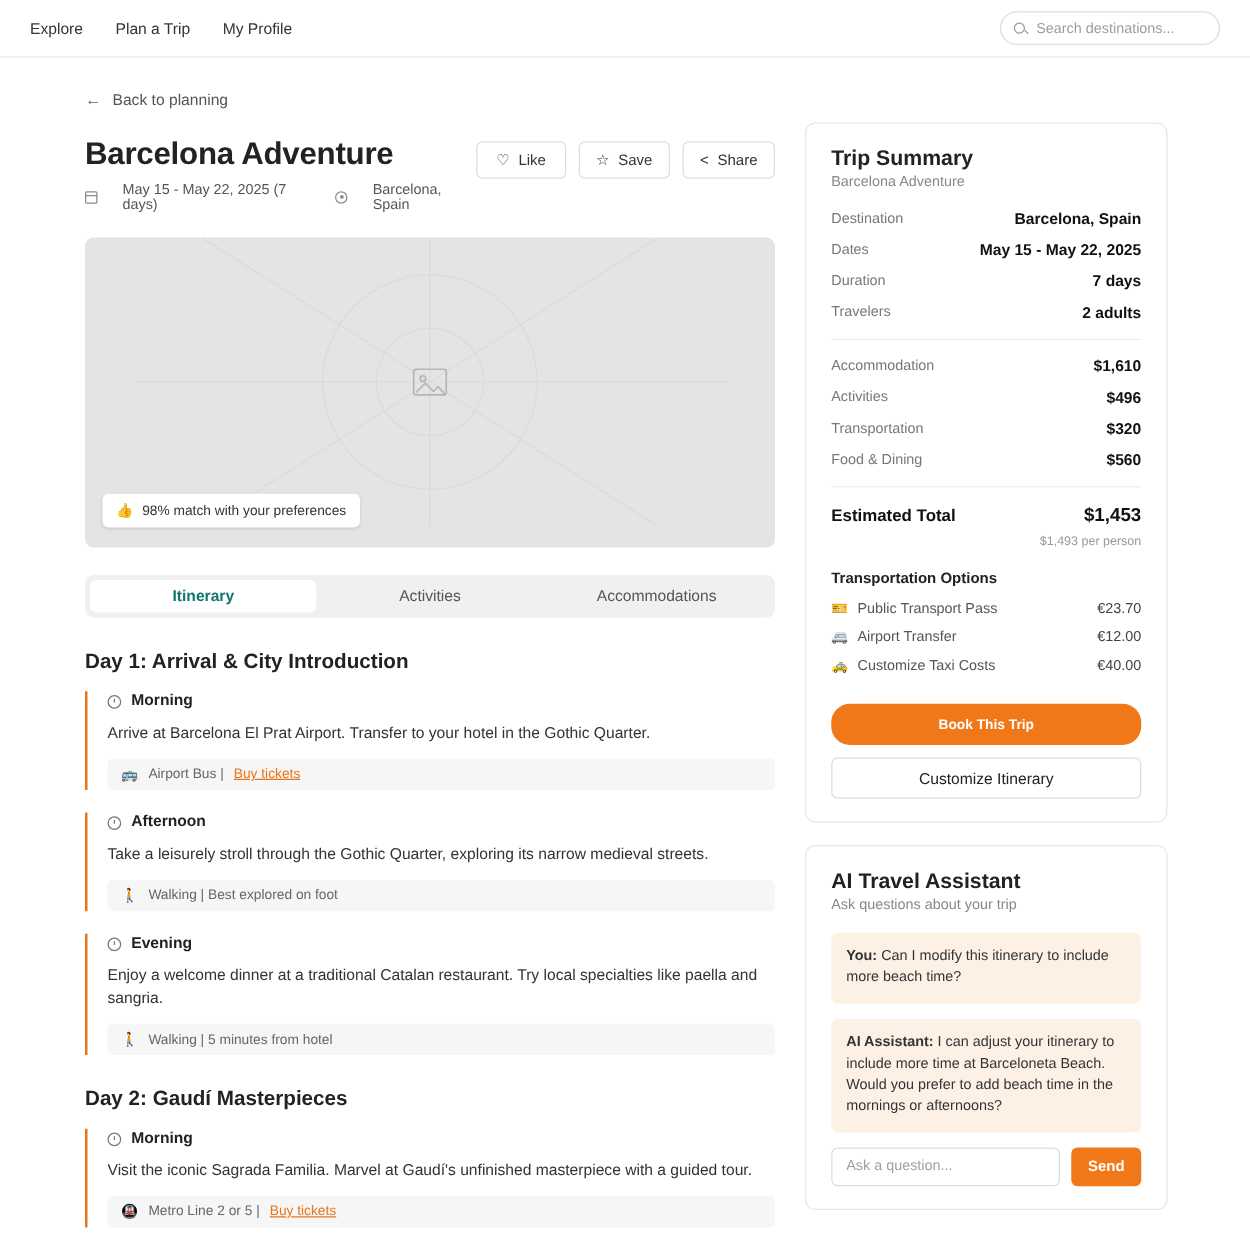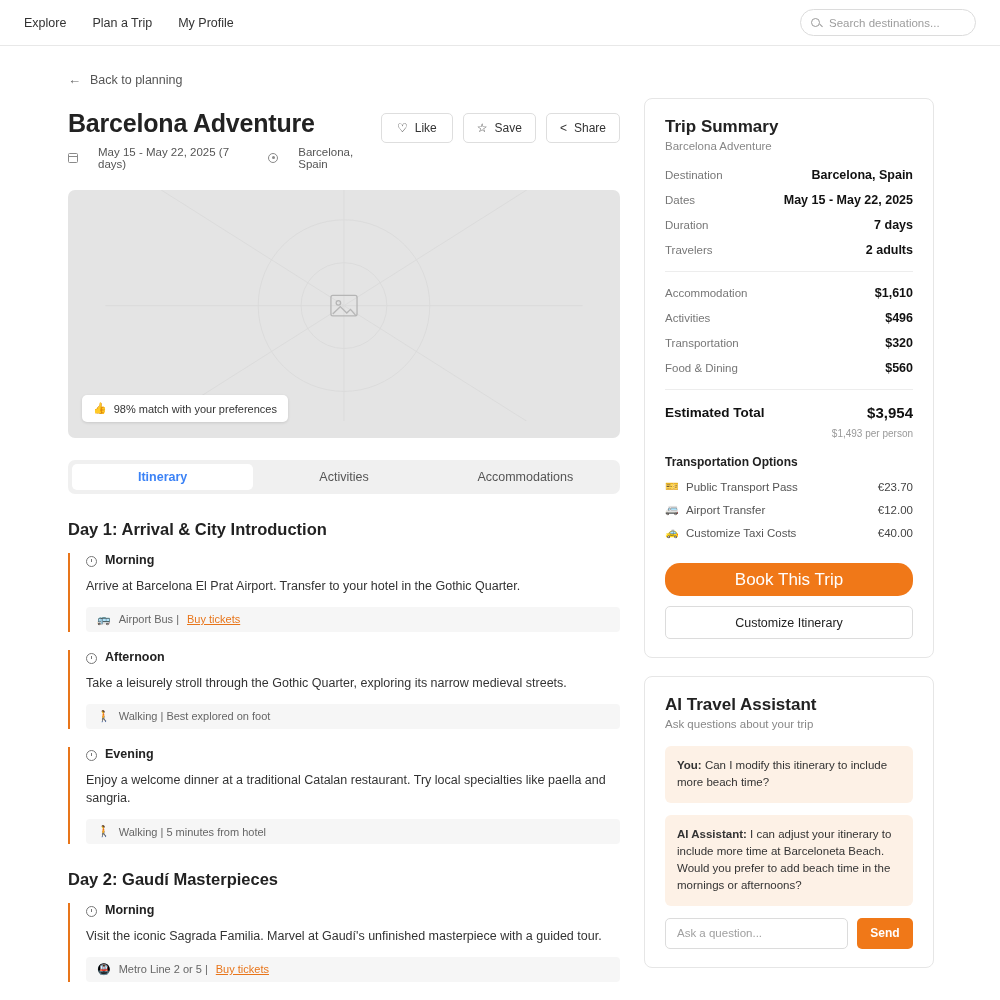--- a/index.html
+++ b/index.html
@@ -136,21 +136,21 @@
     display: flex;
     background: #f0f0f0;
     border-radius: 7px;
     padding: 4px;
     height: 34px;
   }
   .tab {
     flex: 1; display: flex; align-items: center; justify-content: center;
     font-size: 12.5px; color: #555; border-radius: 5px; cursor: pointer;
   }
-  .tab.active { background: #fff; color: #3b82f6; font-weight: bold; }
+  .tab.active { background: #fff; color: #0f766e; font-weight: bold; }
 
   h2.day-title {
     font-size: 16.5px; margin: 26px 0 14px 0; font-weight: bold;
   }
   .block { border-left: 2px solid #e8751a; padding-left: 16px; margin-bottom: 18px; }
   .block-head {
     display: flex; align-items: flex-end; gap: 8px;
     font-size: 12.5px; font-weight: bold; color: #222;
     margin-bottom: 10px;
   }
@@ -194,21 +194,21 @@
   .sec-title { font-size: 12px; font-weight: bold; margin: 16px 0 11px 0; }
   .opt-row {
     display: flex; align-items: center; gap: 8px;
     margin-bottom: 10px; font-size: 11.5px; color: #555;
   }
   .opt-row .oi { color: #e8751a; font-size: 11px; width: 13px; text-align: center; flex: none;}
   .opt-row .op { margin-left: auto; color: #444; }
   .btn-primary {
     margin-top: 14px; width: 100%; height: 33px;
     background: #f07818; color: #fff; border: none; border-radius: 15px;
-    font-size: 17px; font-weight: normal; cursor: pointer;
+    font-size: 11px; font-weight: bold; cursor: pointer;
     font-family: "Liberation Sans", sans-serif;
   }
   .btn-secondary {
     margin-top: 10px; width: 100%; height: 33px;
     background: #fff; color: #222; border: 1px solid #dcdcdc; border-radius: 5px;
     font-size: 12.5px; cursor: pointer;
     font-family: "Liberation Sans", sans-serif;
   }
   .chat-msg {
     border-radius: 6px; padding: 11px 12px; font-size: 11.5px;
@@ -416,21 +416,21 @@
       </div>
       <div class="sum-row">
         <span class="k">Food &amp; Dining</span>
         <span class="v">$560</span>
       </div>
 
       <div class="hr"></div>
 
       <div class="sum-row total-row">
         <span class="k">Estimated Total</span>
-        <span class="v">$3,954</span>
+        <span class="v">$1,453</span>
       </div>
       <div class="per-person">$1,493 per person</div>
 
       <div class="sec-title">Transportation Options</div>
 
       <div class="opt-row">
         <span class="oi">🎫</span>
         <span>Public Transport Pass</span>
         <span class="op">€23.70</span>
       </div>

